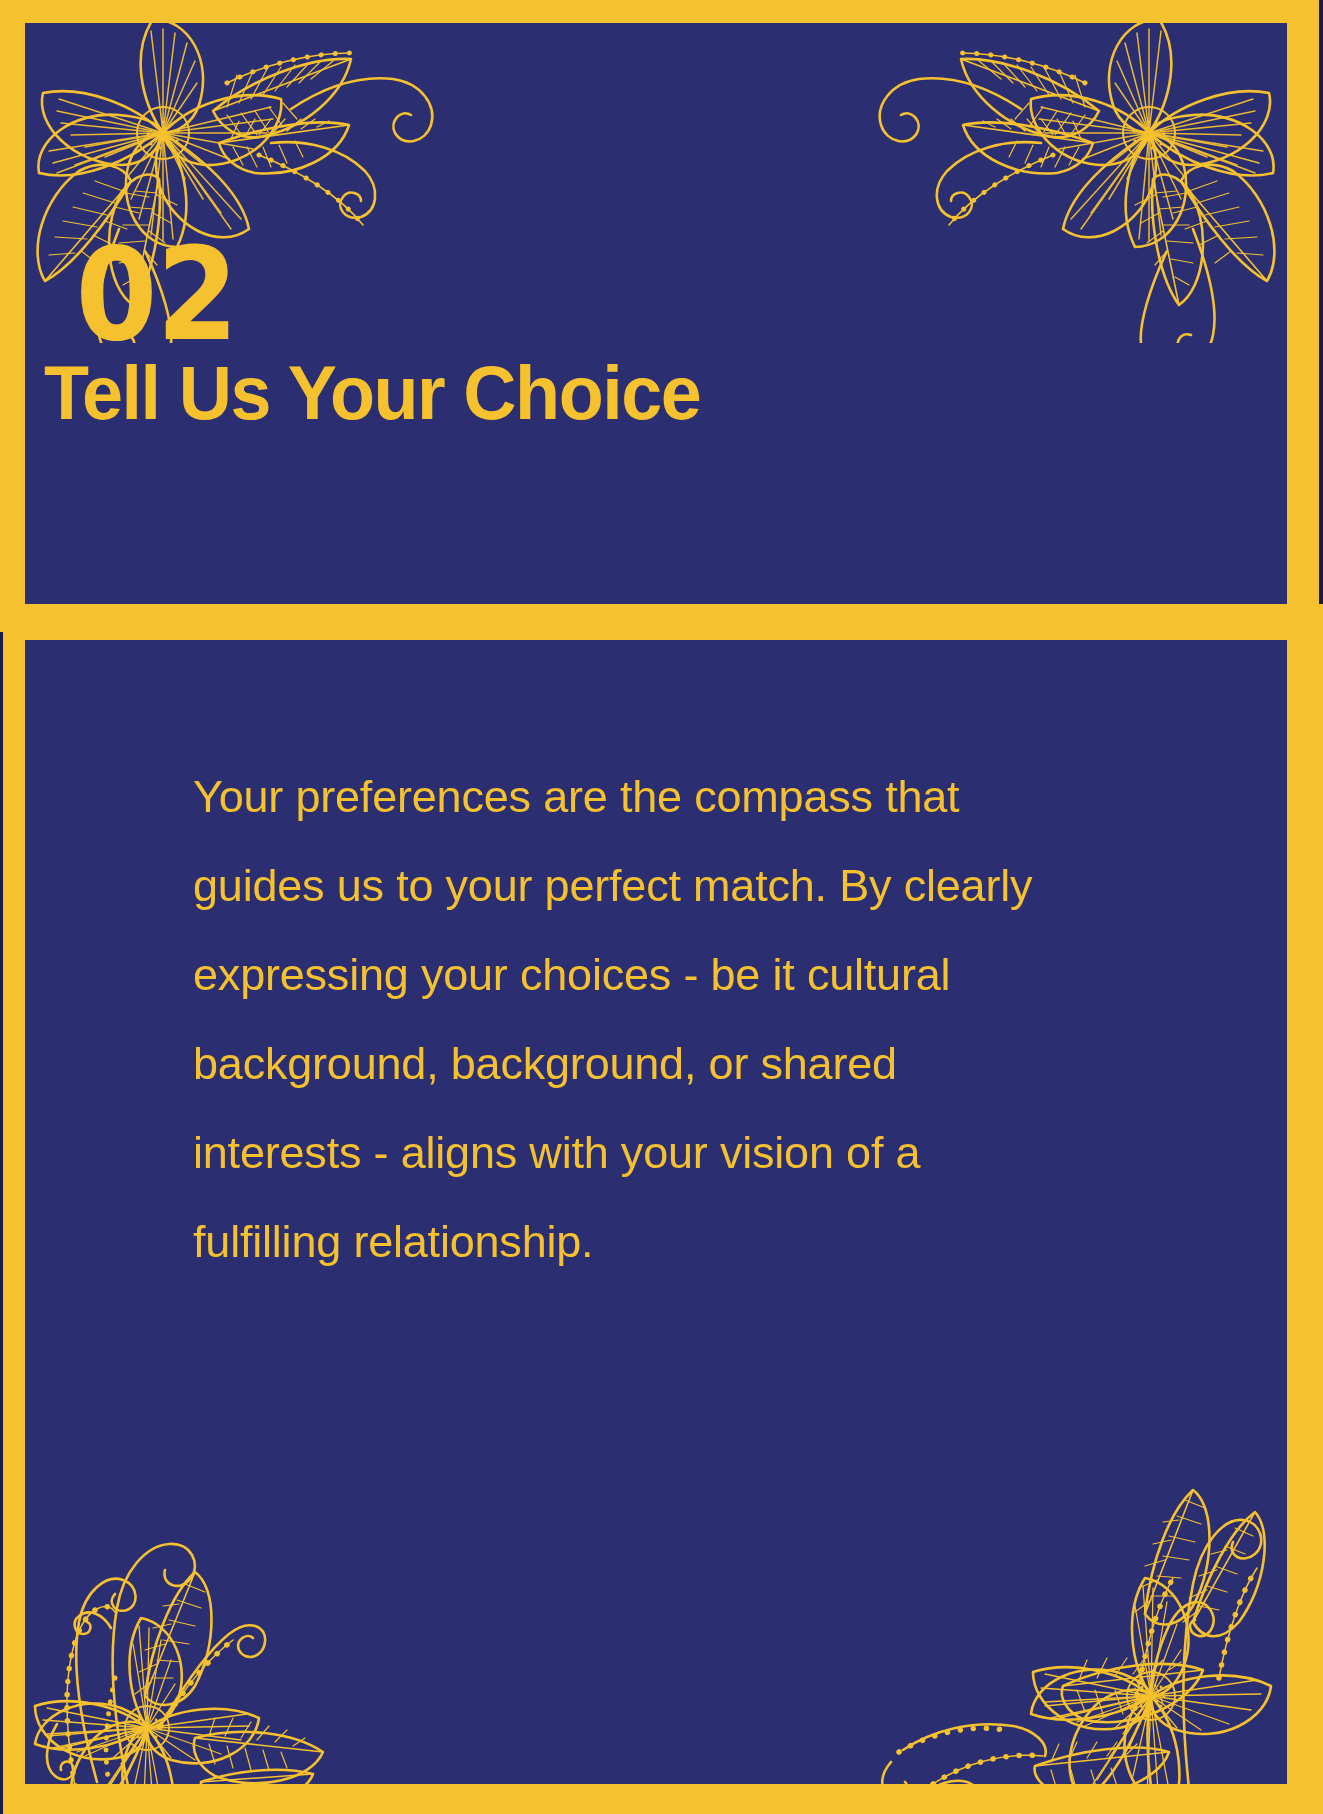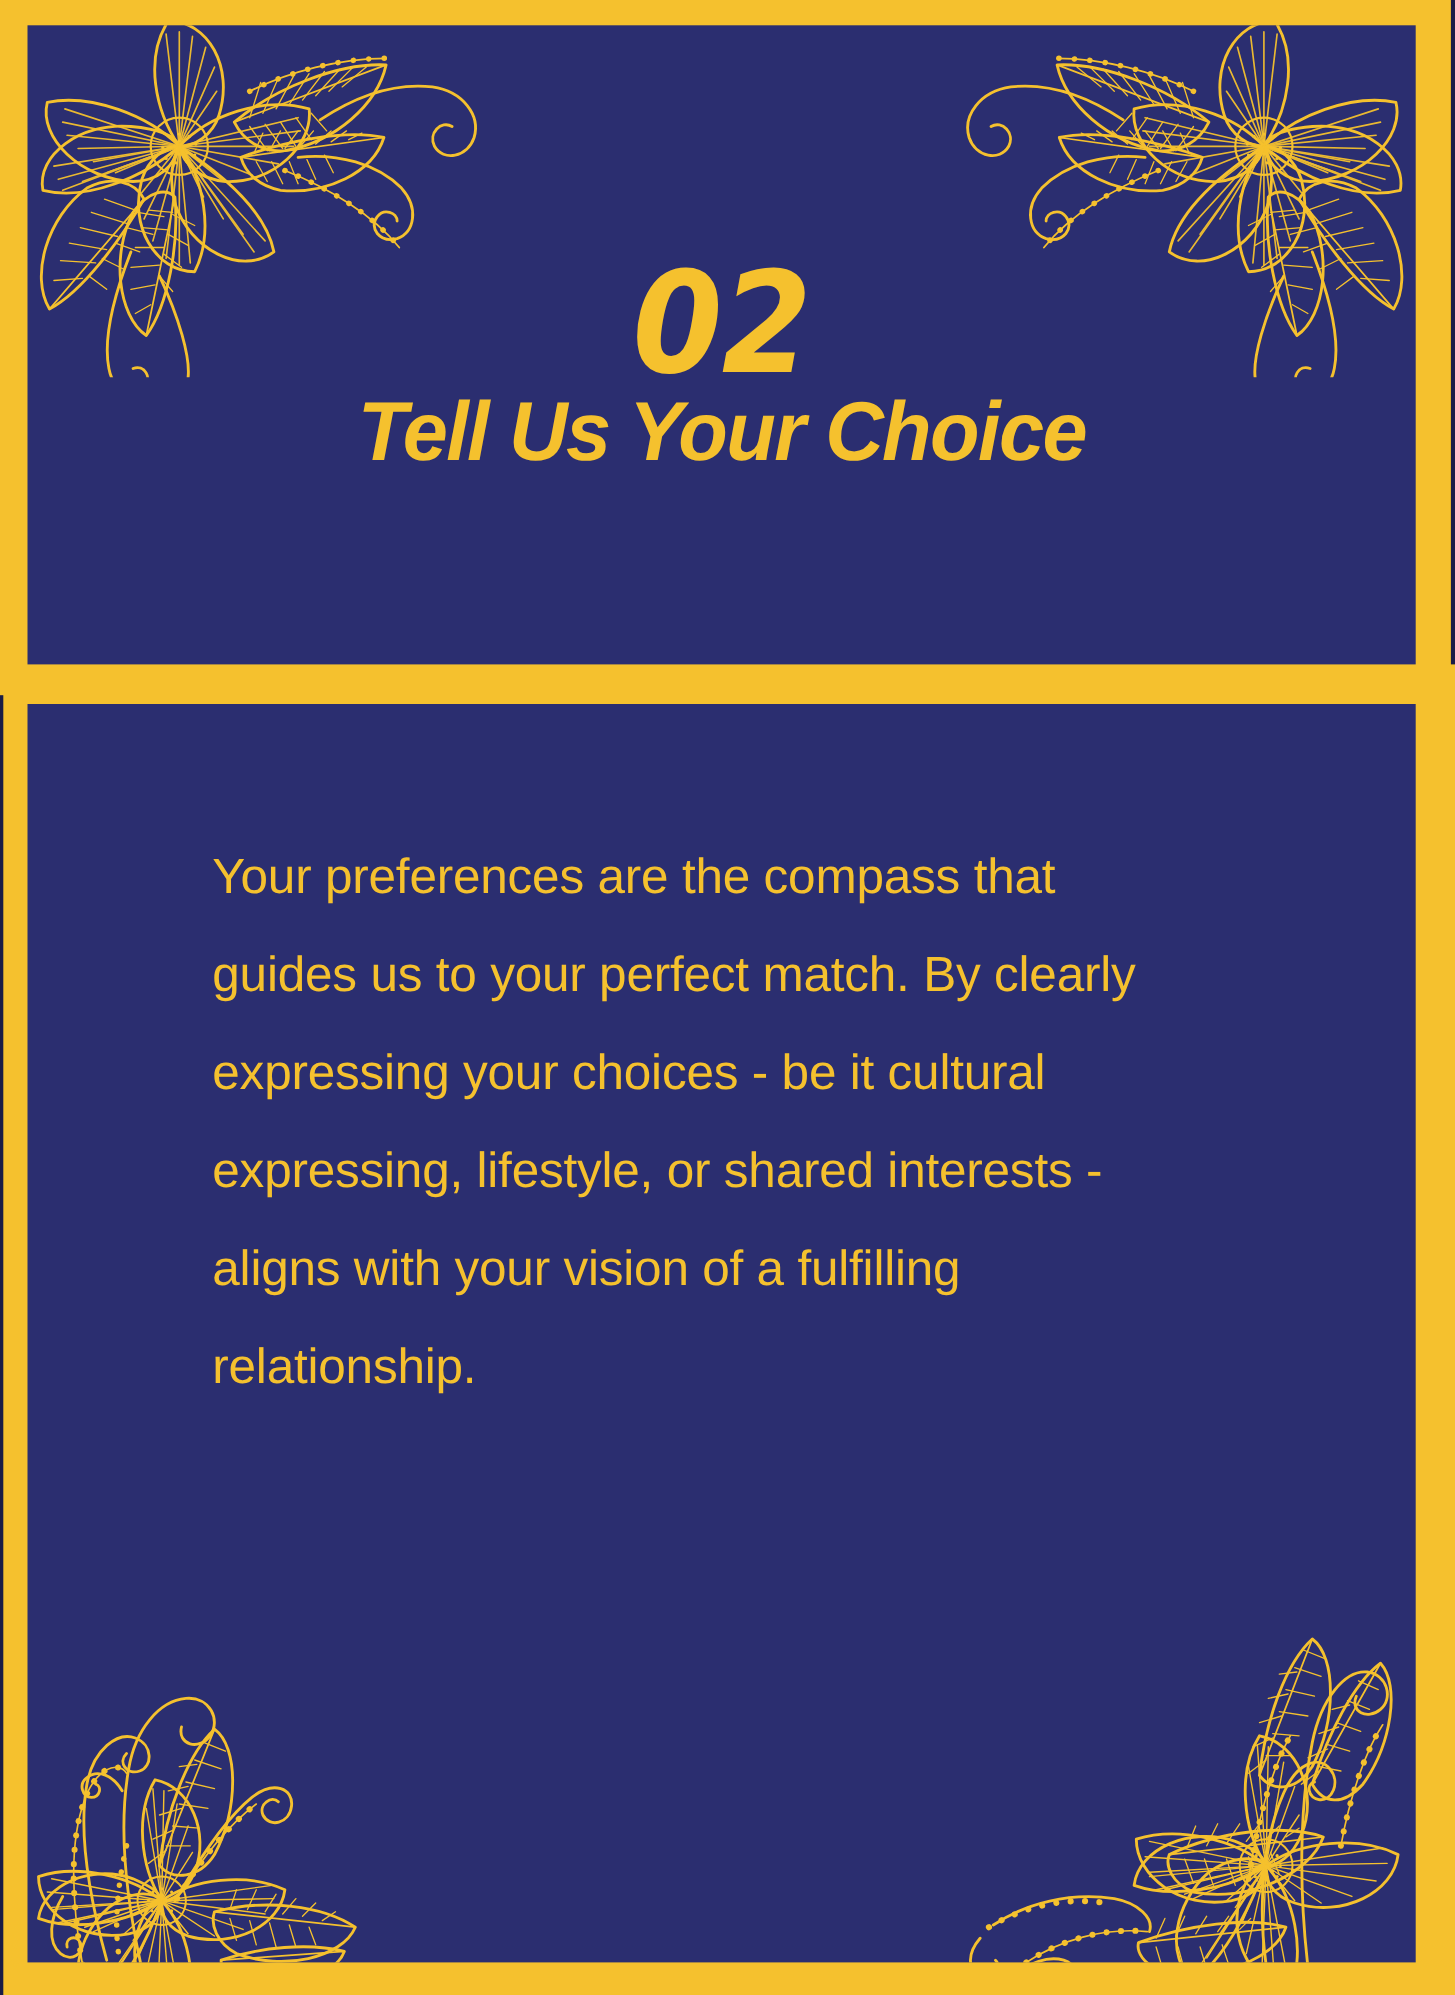--- a/index.html
+++ b/index.html
@@ -77,26 +77,24 @@
 
   
   .header-inner {
     position: absolute;
     left: 0;
     right: 0;
     top: 0;
     height: 100%;
     display: flex;
     flex-direction: column;
-    align-items: center;
     justify-content: center;
     z-index: 5;
     padding-top: 40px;
     box-sizing: border-box;
-    font-style: italic;
   }
   #step-number {
     color: #f5c12e;
     font-family: "DejaVu Sans", sans-serif;
     font-size: 128px;
     font-weight: bold;
     line-height: 0.92;
     letter-spacing: -1px;
     margin: 0 0 2px 0;
     transform: scaleX(0.92);
@@ -713,16 +711,16 @@
         <path d="M28 384 C16 398 16 414 30 418 C42 420 48 410 42 404"></path>
         <path d="M60 400 C46 412 46 422 58 424" opacity="0"></path>
         <path d="M40 372 C70 352 110 342 150 348 C172 352 186 366 182 378"></path>
         <path d="M70 406 C100 386 140 374 180 378" stroke-dasharray="0.1 13" stroke-width="5.5"></path>
         <path d="M70 406 C100 386 140 374 180 378" stroke-width="1.5"></path>
         <path d="M36 374 C66 356 104 346 142 352" stroke-dasharray="0.1 13" stroke-width="5.5"></path>
         <path d="M60 418 C72 406 90 400 104 404 C116 408 118 420 108 422 C100 424 96 416 102 414"></path>
       </svg>
     </div>
 
-    <div id="body-copy">Your preferences are the compass that guides us to your perfect match. By clearly expressing your choices - be it cultural expressing, lifestyle, or shared interests - aligns with your vision of a fulfilling relationship.</div>
+    <div id="body-copy">Your preferences are the compass that guides us to your perfect match. By clearly expressing your choices - be it cultural background, background, or shared interests - aligns with your vision of a fulfilling relationship.</div>
   </div>
 
 </div>
 
 </body></html>

